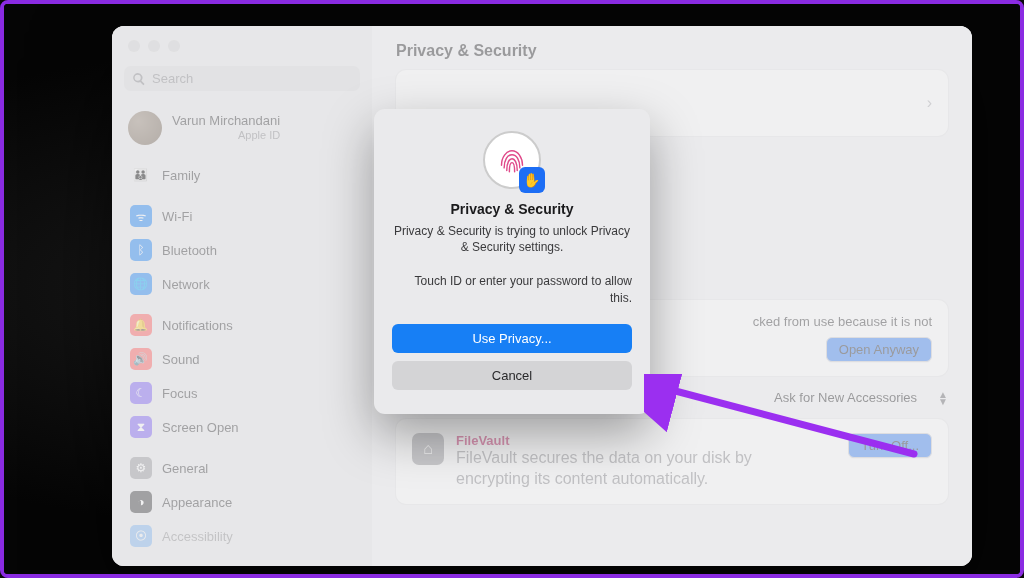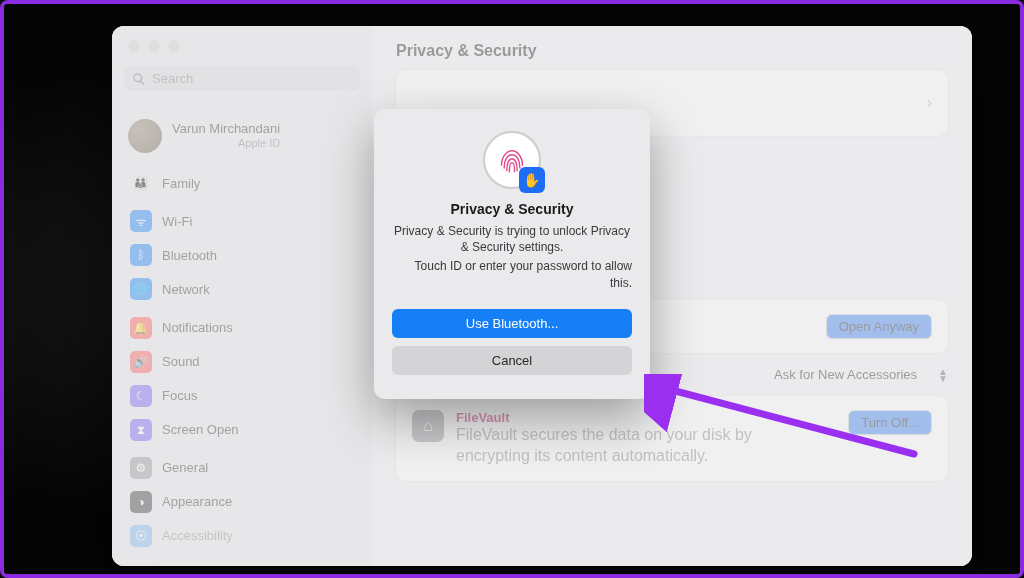--- a/index.html
+++ b/index.html
@@ -2,21 +2,21 @@
 <html><head>
 <meta charset="utf-8">
 <style>
   * { box-sizing: border-box; margin: 0; padding: 0; font-family: -apple-system, BlinkMacSystemFont, "Segoe UI", Helvetica, Arial, sans-serif; }
   body { width: 1024px; height: 578px; background: #0a0a0a; position: relative; overflow: hidden; border: 4px solid #8a2be2; border-radius: 8px; }
   .wallpaper { position: absolute; inset: 0; background: radial-gradient(ellipse at 30% 50%, #1a1a1a 0%, #050505 60%), repeating-linear-gradient(110deg, #0a0a0a 0 3px, #1a1a1a 3px 6px); }
   .window { position: absolute; left: 108px; top: 22px; width: 860px; height: 540px; background: #f2f2f4; border-radius: 12px; box-shadow: 0 30px 80px rgba(0,0,0,0.6); display: flex; overflow: hidden; }
   .sidebar { width: 260px; background: #e8e8ea; padding: 14px 12px; display: flex; flex-direction: column; gap: 2px; }
   .traffic { display: flex; gap: 8px; margin-bottom: 12px; padding-left: 4px; }
   .traffic span { width: 12px; height: 12px; border-radius: 50%; background: #d4d4d6; }
-  .search { display: flex; align-items: center; gap: 6px; background: #dcdcde; border-radius: 7px; padding: 5px 8px; color: #8a8a8e; margin-bottom: 20px; font-size: 13px; }
+  .search { display: flex; align-items: center; gap: 6px; background: #dcdcde; border-radius: 7px; padding: 5px 8px; color: #8a8a8e; margin-bottom: 12px; font-size: 13px; }
   .search svg { width: 14px; height: 14px; fill: #8a8a8e; }
   .user-row { display: flex; align-items: center; gap: 10px; padding: 6px 4px; margin-bottom: 6px; text-align: right; }
   .avatar { width: 34px; height: 34px; border-radius: 50%; background: radial-gradient(circle at 30% 30%, #9a8a7a, #6a5a4a); }
   .user-lines { display: flex; flex-direction: column; line-height: 1.15; }
   .user-name { font-size: 13px; color: #3a3a3c; }
   .user-sub { font-size: 11px; color: #8a8a8e; }
   .side-item { display: flex; align-items: center; gap: 10px; padding: 5px 6px; border-radius: 6px; color: #3a3a3c; font-size: 13px; }
   .side-icon { width: 22px; height: 22px; border-radius: 5px; display: flex; align-items: center; justify-content: center; color: white; font-size: 12px; flex-shrink: 0; }
   .gap { height: 8px; }
   .content { flex: 1; background: #f2f2f4; padding: 16px 24px; position: relative; }
@@ -34,21 +34,21 @@
   .fv-sub { font-size: 16px; color: #8a8a8e; line-height: 1.3; max-width: 330px; }
   .fv-btn-wrap { margin-left: auto; }
 
   .dim-overlay { position: absolute; inset: 0; background: rgba(230,230,232,0.6); pointer-events: none; }
   .dialog { position: absolute; left: 50%; top: 105px; transform: translateX(-50%); width: 276px; background: #eaeaec; border-radius: 11px; box-shadow: 0 20px 50px rgba(0,0,0,0.35); padding: 22px 18px 16px; display: flex; flex-direction: column; align-items: center; }
   .dlg-icon { position: relative; width: 58px; height: 58px; margin-bottom: 12px; }
   .fingerprint { width: 58px; height: 58px; border-radius: 50%; background: #fff; border: 2px solid #ccc; display: flex; align-items: center; justify-content: center; }
   .fingerprint svg { width: 42px; height: 42px; }
   .hand-badge { position: absolute; right: -4px; bottom: -4px; width: 26px; height: 26px; border-radius: 6px; background: #1d6ef5; display: flex; align-items: center; justify-content: center; color: white; font-size: 14px; }
   .dlg-title { font-size: 14px; font-weight: 700; color: #1a1a1c; margin-bottom: 6px; }
-  .dlg-msg { font-size: 12px; color: #3a3a3c; text-align: center; line-height: 1.35; margin-bottom: 3px; }
+  .dlg-msg { font-size: 12px; color: #3a3a3c; text-align: center; line-height: 1.35; margin-bottom: 18px; }
   .dlg-msg2 { font-size: 12px; color: #3a3a3c; text-align: right; line-height: 1.35; margin-bottom: 18px; }
   .dlg-btn { width: 100%; padding: 7px 0; border-radius: 6px; font-size: 13px; border: none; margin-bottom: 8px; cursor: pointer; }
   .dlg-primary { background: #177ff5; color: #fff; font-weight: 500; }
   .dlg-secondary { background: #d4d4d6; color: #2a2a2c; }
 
   .arrow-annot { position: absolute; left: 640px; top: 370px; width: 280px; height: 120px; pointer-events: none; }
   .arrow-annot svg { width: 100%; height: 100%; }
 </style>
 </head>
 <body>
@@ -129,20 +129,21 @@
   <div class="content">
     <div class="page-title">Privacy &amp; Security</div>
 
     <div class="panel panel-right" style="height:66px; align-items:center;">
       <span class="chevron">›</span>
     </div>
 
     <div style="height:150px;"></div>
 
     <div class="panel">
+      <div class="blocked-text">cked from use because it is not</div>
       <div class="panel-right">
         <button class="mac-btn">Open Anyway</button>
       </div>
     </div>
 
     <div class="access-row">
       <span>Ask for New Accessories</span>
       <span class="up-down">
           <span>▲</span>
           <span>▼</span>
@@ -176,21 +177,21 @@
         <path d="M24 48c0-12 4-18 8-18s8 6 8 18"></path>
         <path d="M28 50c0-10 2-14 4-14s4 4 4 14"></path>
       </g>
         </svg>
     </div>
     <div class="hand-badge">✋</div>
   </div>
   <div class="dlg-title">Privacy &amp; Security</div>
   <div class="dlg-msg">Privacy &amp; Security is trying to unlock Privacy &amp; Security settings.</div>
   <div class="dlg-msg2">Touch ID or enter your password to allow this.</div>
-  <button class="dlg-btn dlg-primary">Use Bluetooth...</button>
+  <button class="dlg-btn dlg-primary">Use Privacy...</button>
   <button class="dlg-btn dlg-secondary">Cancel</button>
 </div>
 
 <div class="arrow-annot">
   <svg viewBox="0 0 280 120">
     <defs>
         <marker id="ah" markerWidth="12" markerHeight="12" refX="2" refY="6" orient="auto">
       <path d="M0,0 L12,6 L0,12 Z" fill="#9b2ff0"></path>
         </marker>
       </defs>

